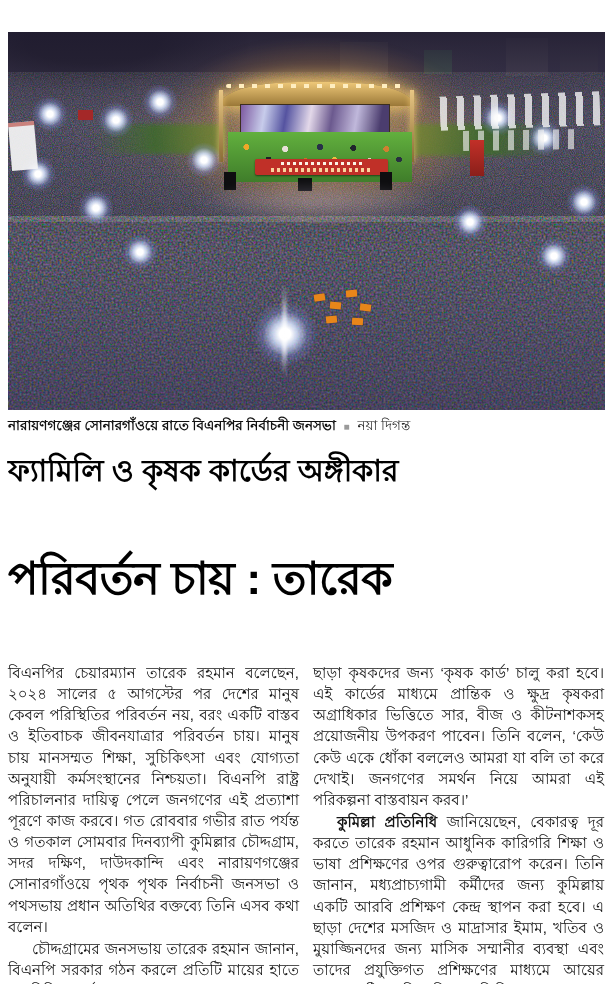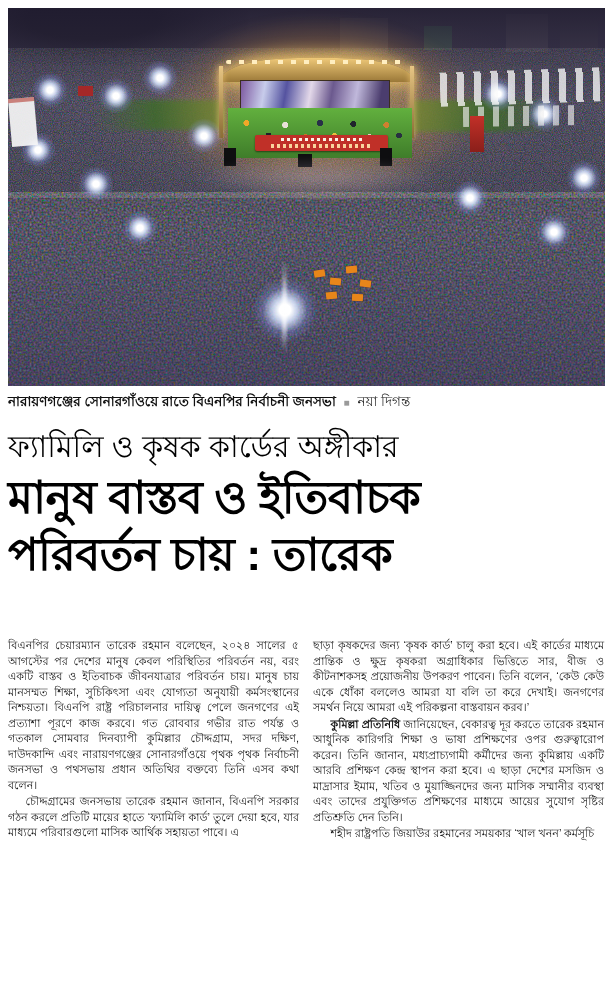--- a/index.html
+++ b/index.html
@@ -1,20 +1,20 @@
 <!DOCTYPE html>
 <html><head>
 <meta charset="utf-8">
 <style>
   html,body{margin:0;padding:0;}
   body{
     width:613px;height:984px;background:#ffffff;position:relative;overflow:hidden;
     font-family:"Liberation Sans","DejaVu Sans",sans-serif;color:#000;
   }
-  .page{position:absolute;inset:0;}
+  .page{position:absolute;inset:0;margin-top:24px;}
 
   
   .photo{
     position:absolute;left:8px;top:8px;width:597px;height:378px;overflow:hidden;
     background:linear-gradient(180deg,#4a4456 0%,#3c3750 14%,#322e48 30%,#2d2942 48%,#322e4e 72%,#38325a 100%);
   }
   .photo *{position:absolute;}
   .trees{left:-20px;top:0;width:260px;height:58px;background:radial-gradient(ellipse at 40% 20%,#2a2636 30%,rgba(42,38,54,0) 75%);}
   .bld1{left:332px;top:10px;width:48px;height:36px;background:#5a5462;opacity:.85;}
   .bld2{left:416px;top:18px;width:28px;height:24px;background:#49605a;opacity:.85;}
@@ -88,32 +88,32 @@
     box-shadow:inset 0 4px 0 rgba(180,60,50,.6);}
   .rflag{left:70px;top:78px;width:15px;height:10px;background:#a42828;}
 
   
   .caption{position:absolute;left:8px;top:393px;width:597px;font-size:13.5px;line-height:1.3;color:#111;}
   .cap-text{font-weight:700;}
   .cap-sq{color:#9a9a9a;font-size:10px;padding:0 4px;}
   .cap-credit{font-weight:400;color:#222;}
 
   .kicker{position:absolute;left:8px;top:428px;width:597px;margin:0;
-    font-size:30px;font-weight:400;line-height:1.25;color:#000;}
+    font-size:30px;font-weight:700;line-height:1.25;color:#000;}
   .headline{position:absolute;left:8px;top:470px;width:600px;margin:0;
     font-size:45px;font-weight:800;line-height:1.26;color:#000;letter-spacing:-.5px;}
   .hl-light{font-weight:700;}
 
   .byline{position:absolute;left:8px;top:608px;width:597px;font-size:15px;color:#000;}
   .byline-bullet{color:#9a9a9a;font-size:13px;margin-right:6px;}
   .byline-text{font-weight:700;}
 
   .columns{position:absolute;left:8px;top:638px;width:597px;display:flex;gap:14px;}
   .col{width:291px;}
-  .bp{margin:0 0 1px;font-size:11px;line-height:1.41;text-align:justify;color:#141414;}
+  .bp{margin:0 0 1px;font-size:15px;line-height:1.41;text-align:justify;color:#141414;}
   .bp.indent{text-indent:1.6em;}
   .bp b{font-weight:700;}
 </style>
 </head>
 <body>
 
 <div class="page">
 
   <div class="photo">
     <div class="trees"></div>
@@ -184,21 +184,21 @@
   </div>
 
   <div class="caption">
     <span class="cap-text">নারায়ণগঞ্জের সোনারগাঁওয়ে রাতে বিএনপির নির্বাচনী জনসভা</span>
     <span class="cap-sq">■</span>
     <span class="cap-credit">নয়া দিগন্ত</span>
   </div>
 
   <h2 class="kicker">ফ্যামিলি ও কৃষক কার্ডের অঙ্গীকার</h2>
   <h1 class="headline">
-    <span>মানুষ বাস্তব ও ইতিবাচক</span><br>
+    <br>
     <span>পরিবর্তন চায় :</span>
     <span class="hl-light">তারেক</span>
   </h1>
 
 
   <div class="columns">
     <div class="col">
       <p class="bp">বিএনপির চেয়ারম্যান তারেক রহমান বলেছেন, ২০২৪ সালের ৫ আগস্টের পর দেশের মানুষ কেবল পরিস্থিতির পরিবর্তন নয়, বরং একটি বাস্তব ও ইতিবাচক জীবনযাত্রার পরিবর্তন চায়। মানুষ চায় মানসম্মত শিক্ষা, সুচিকিৎসা এবং যোগ্যতা অনুযায়ী কর্মসংস্থানের নিশ্চয়তা। বিএনপি রাষ্ট্র পরিচালনার দায়িত্ব পেলে জনগণের এই প্রত্যাশা পূরণে কাজ করবে। গত রোববার গভীর রাত পর্যন্ত ও গতকাল সোমবার দিনব্যাপী কুমিল্লার চৌদ্দগ্রাম, সদর দক্ষিণ, দাউদকান্দি এবং নারায়ণগঞ্জের সোনারগাঁওয়ে পৃথক পৃথক নির্বাচনী জনসভা ও পথসভায় প্রধান অতিথির বক্তব্যে তিনি এসব কথা বলেন।</p>
       <p class="bp indent">চৌদ্দগ্রামের জনসভায় তারেক রহমান জানান, বিএনপি সরকার গঠন করলে প্রতিটি মায়ের হাতে ‘ফ্যামিলি কার্ড’ তুলে দেয়া হবে, যার মাধ্যমে পরিবারগুলো মাসিক আর্থিক সহায়তা পাবে। এ</p>
     </div>

